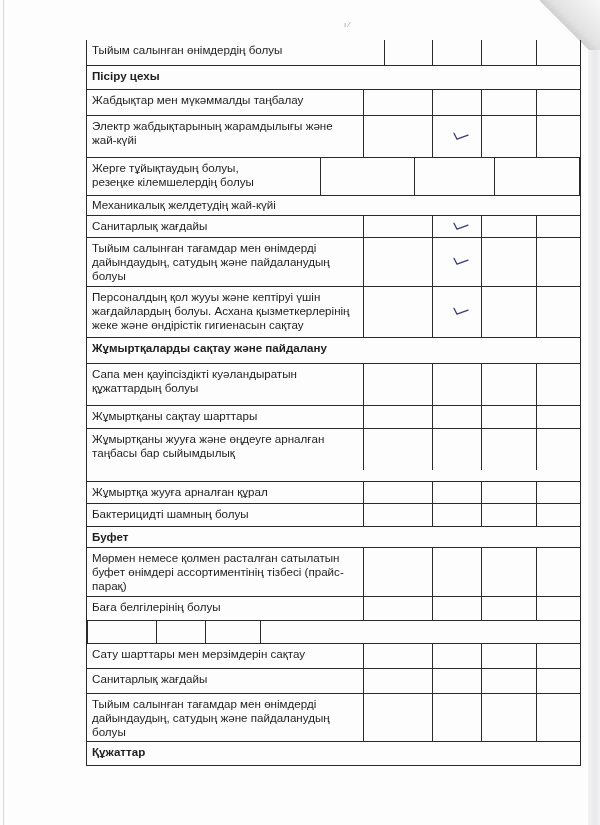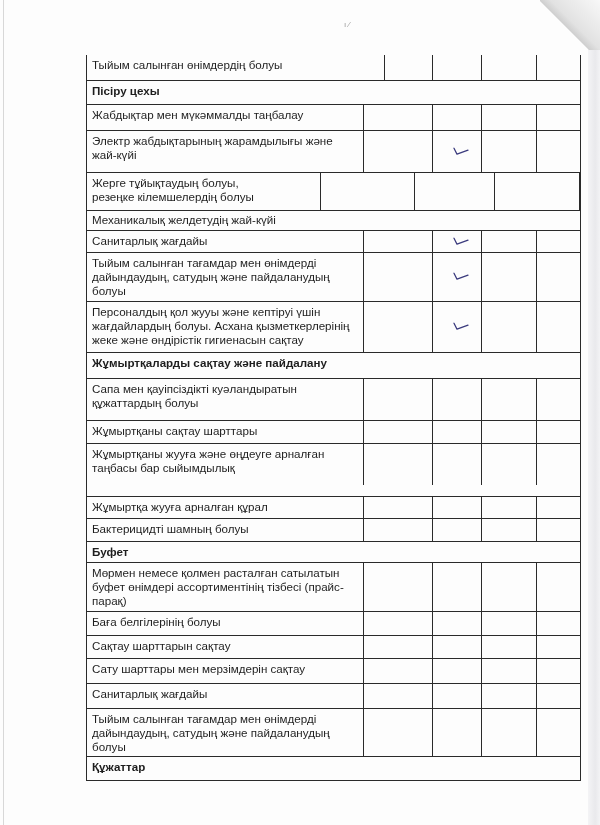--- a/index.html
+++ b/index.html
@@ -17,21 +17,21 @@
     position: absolute; left: 588px; top: 0; width: 12px; height: 825px;
     background: linear-gradient(to right, #f4f4f6 0%, #e9e9ec 60%, #f3f3f5 100%);
   }
   .folded-corner {
     position: absolute; right: 0; top: 0; width: 60px; height: 50px;
     background: linear-gradient(225deg, #f8f8f8 0%, #e2e2e2 45%, #cfcfcf 55%, rgba(253,253,253,0) 56%);
   }
   .scan-mark { position: absolute; color: #9a9a9a; font-size: 8px; }
 
   .sheet {
-    position: absolute; left: 86px; top: 55px; width: 493px;
+    position: absolute; left: 86px; top: 40px; width: 493px;
     border-left: 1.5px solid #2a2a2a;
     border-right: 1.5px solid #2a2a2a;
     border-bottom: 1.5px solid #2a2a2a;
   }
   .row { position: relative; display: flex; border-top: 1.2px solid #2a2a2a; box-sizing: border-box; }
   .row:first-child { border-top: none; }
   .cell {
     box-sizing: border-box; border-left: 1.2px solid #2a2a2a;
     position: relative;
   }
@@ -192,21 +192,20 @@
       <div class="cell c-4"></div>
     </div>
     <div class="row" style="height: 24px;">
       <div class="cell label c-label">Баға белгілерінің болуы</div>
       <div class="cell c-1"></div>
       <div class="cell c-2"></div>
       <div class="cell c-3"></div>
       <div class="cell c-4"></div>
     </div>
     <div class="row" style="height: 23px;">
-      <div class="cell label c-label">Сақтау шарттарын сақтау</div>
       <div class="cell c-1"></div>
       <div class="cell c-2"></div>
       <div class="cell c-3"></div>
       <div class="cell c-4"></div>
     </div>
     <div class="row" style="height: 25px;">
       <div class="cell label c-label">Сату шарттары мен мерзімдерін сақтау</div>
       <div class="cell c-1"></div>
       <div class="cell c-2"></div>
       <div class="cell c-3"></div>

